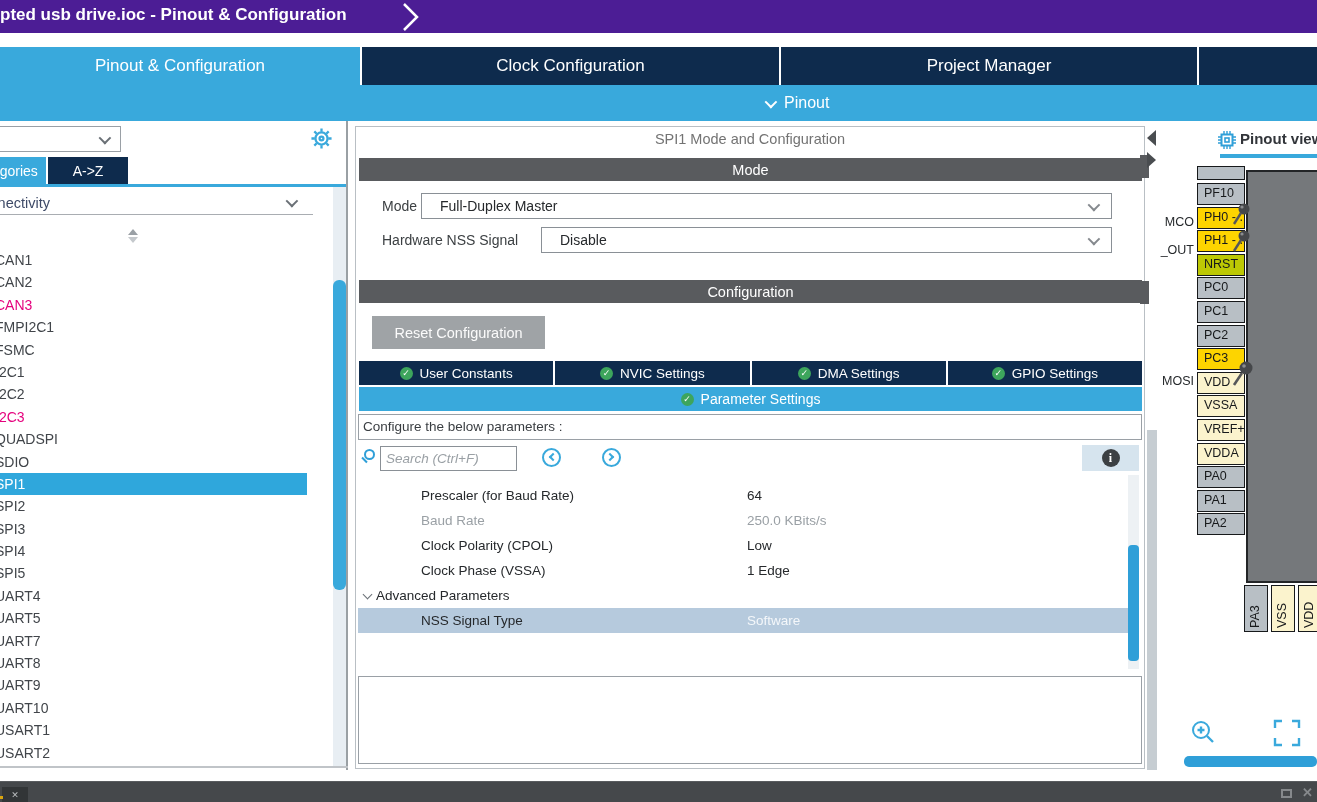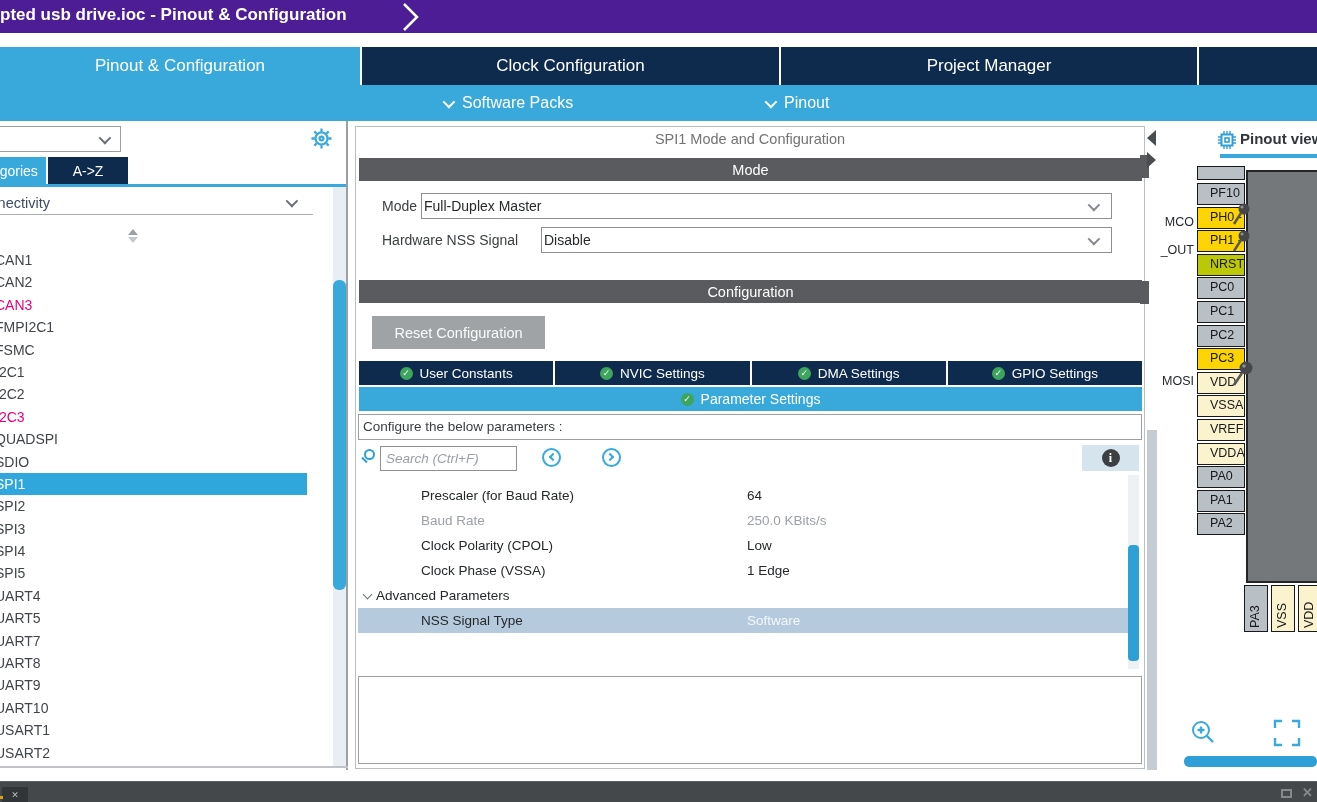--- a/index.html
+++ b/index.html
@@ -42,21 +42,21 @@
   .sb-scroll-track { position:absolute; left:333px; top:66px; width:13px; height:579px; background:#e8eef3; }
   .sb-scroll-thumb { position:absolute; left:333px; top:159px; width:13px; height:310px; background:#39a9dc; border-radius:6px; }
   .sb-right-border { position:absolute; left:346px; top:0; width:2px; height:649px; background:#9aa0a4; }
   .sb-bottom-border { position:absolute; left:0; top:645px; width:348px; height:2px; background:#c0c4c8; }
 
   
   .panel { position:absolute; left:355px; top:126px; width:790px; height:643px; border:1px solid #b9bfc4; background:#fff; }
   .panel-header { position:absolute; left:0; top:4px; width:100%; text-align:center; color:#737373; font-size:14.5px; }
   .section-bar { position:absolute; left:3px; width:783px; height:23px; background:#595b5e; color:#fff; font-size:14.5px; display:flex; align-items:center; justify-content:center; }
   .field-label { position:absolute; font-size:14px; color:#3c4043; }
-  .selectbox { position:absolute; height:26px; border:1px solid #8a9096; background:#fff; font-size:14px; color:#26292c; line-height:24px; padding-left:2px; }
+  .selectbox { position:absolute; height:26px; border:1px solid #8a9096; background:#fff; font-size:14px; color:#26292c; line-height:24px; padding-left:18px; }
   .selectbox .chev { position:absolute; right:14px; top:8px; color:#85898e; }
   .reset-btn { position:absolute; left:16px; top:189px; width:173px; height:33px; background:#9fa3a6; color:#fbfbfb; font-size:14.5px; border:none; display:flex; align-items:center; justify-content:center; cursor:default; }
   .cfg-tabs { position:absolute; left:3px; top:234px; width:783px; height:24px; display:flex; gap:2px; background:#fff; }
   .cfg-tab { flex:1; background:#0e2b4d; color:#fff; font-size:13.5px; display:flex; align-items:center; justify-content:center; gap:7px; }
   .cfg-tab-active { position:absolute; left:3px; top:260px; width:783px; height:24px; background:#39a9dc; color:#fff; font-size:14px; display:flex; align-items:center; justify-content:center; gap:7px; }
   .greencheck { width:13px; height:13px; border-radius:50%; background:#3da55c; color:#fff; font-size:9px; line-height:13px; text-align:center; display:inline-block; }
   .hint-box { position:absolute; left:2px; top:287px; width:784px; height:26px; border:1px solid #9aa0a6; font-size:13.5px; color:#3a3e42; line-height:24px; padding-left:4px; }
   .mag { position:absolute; left:8px; top:322px; width:11px; height:11px; border:2px solid #2f9fd8; border-radius:50%; }
   .mag::after { content:""; position:absolute; left:-5px; top:8px; width:7px; height:2px; background:#2f9fd8; transform:rotate(45deg); }
   .search-input { position:absolute; left:24px; top:319px; width:137px; height:25px; border:1px solid #8a9096; font-size:13.5px; font-style:italic; color:#55595d; padding-left:5px; font-family:"Liberation Sans", sans-serif; }
@@ -87,21 +87,21 @@
   .split-arrow-r { position:absolute; left:1147px; top:152px; width:0; height:0; border-top:8px solid transparent; border-bottom:8px solid transparent; border-left:9px solid #4a4d50; }
   .split-bar { position:absolute; left:1147px; top:430px; width:10px; height:340px; background:#c6cdd2; }
 
   
   .rpanel { position:absolute; left:1158px; top:121px; width:159px; height:649px; background:#fff; overflow:hidden; }
   .rp-title { position:absolute; left:82px; top:9px; font-size:15px; font-weight:bold; color:#32353a; white-space:nowrap; }
   .rp-chip-icon { position:absolute; left:60px; top:10px; }
   .rp-underline { position:absolute; left:62px; top:33px; width:97px; height:4px; background:#39a9dc; }
   .chip-body { position:absolute; left:88px; top:49px; width:71px; height:413px; background:#75787b; border:2px solid #232527; border-right:none; }
   .pins { position:absolute; left:39px; top:62px; width:49px; }
-  .pin { width:48px; height:22px; border:1.5px solid #17191b; margin-bottom:1.6px; font-size:12.5px; color:#17191b; line-height:19px; padding-left:12px; white-space:nowrap; overflow:hidden; }
+  .pin { width:48px; height:22px; border:1.5px solid #17191b; margin-bottom:1.6px; font-size:12.5px; color:#17191b; line-height:19px; padding-left:6px; white-space:nowrap; overflow:hidden; }
   .pin.io { background:#b8bfc5; }
   .pin.active { background:#fdd400; }
   .pin.reset { background:#bdc804; }
   .pin.power { background:#fbf3cd; }
   .pin-partial { position:absolute; left:39px; top:45px; width:48px; height:14px; background:#b8bfc5; border:1.5px solid #17191b; }
   .bpin { position:absolute; top:464px; width:24px; height:47px; border:1.5px solid #17191b; font-size:12.5px; color:#17191b; writing-mode:vertical-rl; transform:rotate(180deg); text-align:left; padding-top:3px; line-height:21px; }
   .siglabel { position:absolute; left:0; width:36px; text-align:right; font-size:12.5px; color:#26292c; }
   .pushpin { position:absolute; left:72px; }
   .rp-zoom { position:absolute; left:32px; top:598px; }
   .rp-expand { position:absolute; left:115px; top:598px; }
@@ -130,24 +130,20 @@
     <div class="navtab active" style="width:360px">Pinout &amp; Configuration</div>
     <div class="navtab-sep"></div>
     <div class="navtab" style="width:417px">Clock Configuration</div>
     <div class="navtab-sep"></div>
     <div class="navtab" style="width:416px">Project Manager</div>
     <div class="navtab-sep"></div>
     <div class="navtab" style="flex:1"></div>
   </div>
 
   <div class="subbar">
-    <div class="subbar-item" style="left:443px">
-      <span class="chev"></span>
-      <span>Software Packs</span>
-    </div>
     <div class="subbar-item" style="left:765px">
       <span class="chev"></span>
       <span>Pinout</span>
     </div>
   </div>
 
   <div class="sidebar">
     <div class="sb-combo">
         <span class="chev"></span>
       </div>

